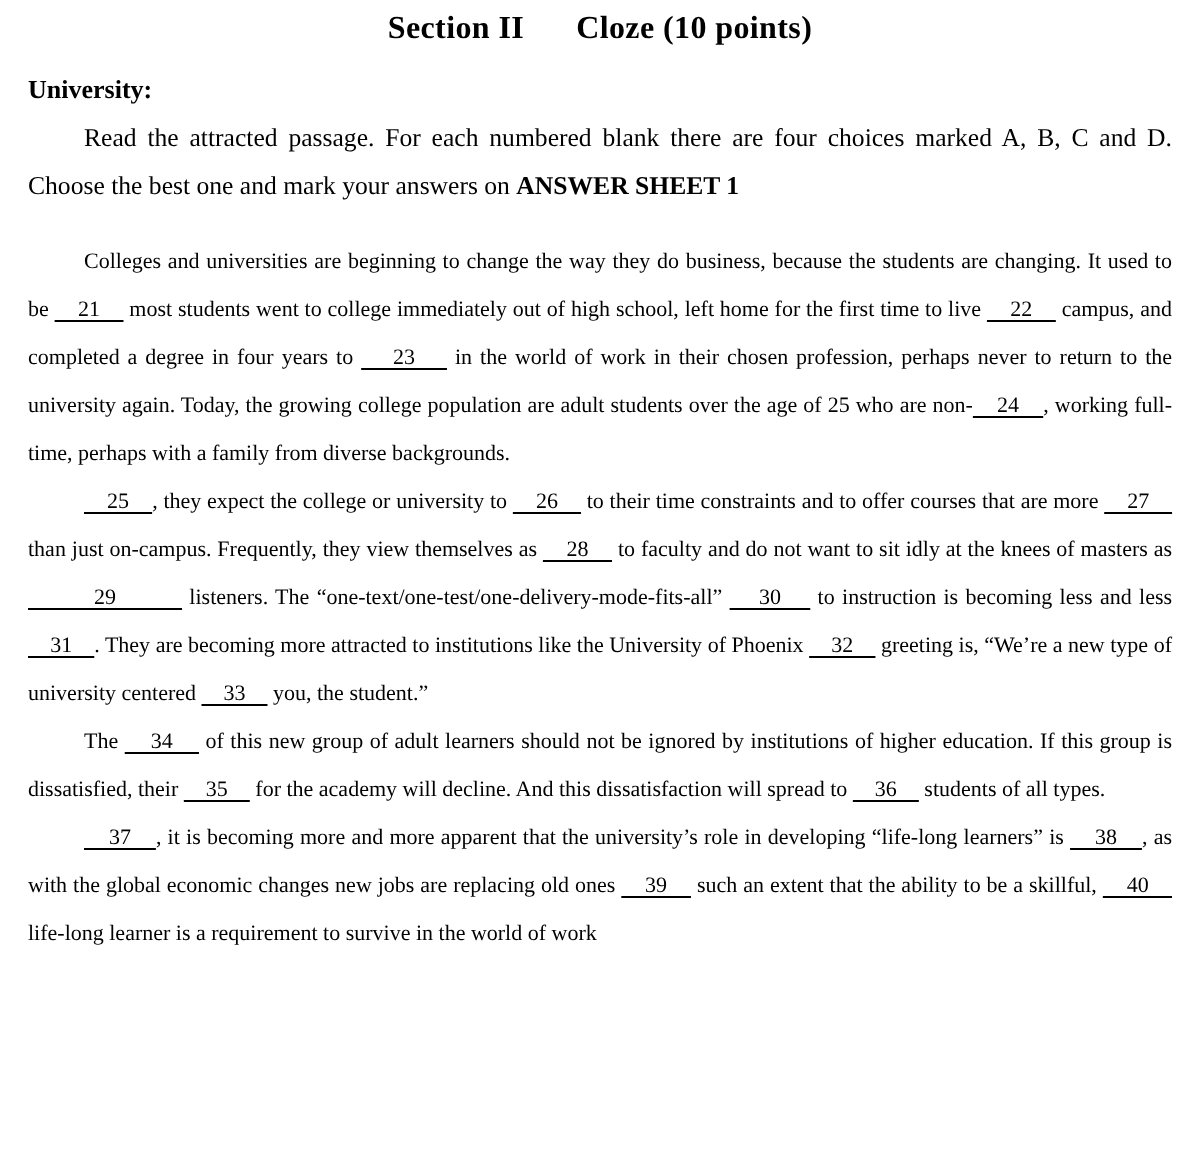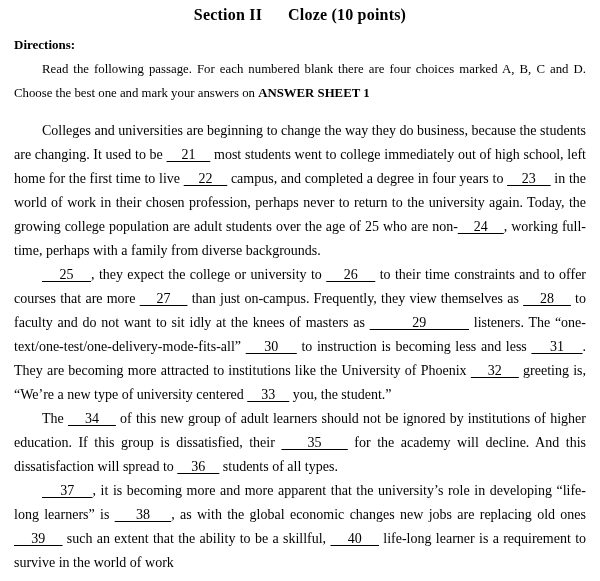--- a/index.html
+++ b/index.html
@@ -31,41 +31,41 @@
     margin: 0;
     font-size: 12.8px;
     line-height: 24px;
     text-align: justify;
     text-indent: 28px;
   }
   .answer-sheet { font-weight: bold; }
   .passage { margin-top: 14px; }
   .para {
     margin: 0;
-    font-size: 14px;
+    font-size: 11px;
     line-height: 24px;
     text-align: justify;
     text-indent: 28px;
   }
   .blank {
     text-decoration: underline;
     text-underline-offset: 2px;
     white-space: pre;
   }
 </style>
 </head>
 <body>
 
 <div class="page">
 
   <h1 class="title"><span>Section II</span><span class="title-gap"></span><span>Cloze (10 points)</span></h1>
 
-  <div class="directions-label">Directions:</div>
+  <div class="directions-label">University:</div>
 
-  <p class="directions"><span>Read the following passage. For each numbered blank there are four choices marked A, B, C and D. Choose the best one and mark your answers on </span><span class="answer-sheet">ANSWER SHEET 1</span></p>
+  <p class="directions"><span>Read the attracted passage. For each numbered blank there are four choices marked A, B, C and D. Choose the best one and mark your answers on </span><span class="answer-sheet">ANSWER SHEET 1</span></p>
 
   <div class="passage">
       <p class="para"><span>Colleges and universities are beginning to change the way they do business, because the students are changing. It used to be </span><span class="blank">&nbsp;&nbsp;&nbsp;&nbsp;21&nbsp;&nbsp;&nbsp;&nbsp;</span><span> most students went to college immediately out of high school, left home for the first time to live </span><span class="blank">&nbsp;&nbsp;&nbsp;&nbsp;22&nbsp;&nbsp;&nbsp;&nbsp;</span><span> campus, and completed a degree in four years to </span><span class="blank">&nbsp;&nbsp;&nbsp;&nbsp;23&nbsp;&nbsp;&nbsp;&nbsp;</span><span> in the world of work in their chosen profession, perhaps never to return to the university again. Today, the growing college population are adult students over the age of 25 who are non-</span><span class="blank">&nbsp;&nbsp;&nbsp;&nbsp;24&nbsp;&nbsp;&nbsp;&nbsp;</span><span>, working full-time, perhaps with a family from diverse backgrounds.</span></p>
       <p class="para"><span class="blank">&nbsp;&nbsp;&nbsp;&nbsp;25&nbsp;&nbsp;&nbsp;&nbsp;</span><span>, they expect the college or university to </span><span class="blank">&nbsp;&nbsp;&nbsp;&nbsp;26&nbsp;&nbsp;&nbsp;&nbsp;</span><span> to their time constraints and to offer courses that are more </span><span class="blank">&nbsp;&nbsp;&nbsp;&nbsp;27&nbsp;&nbsp;&nbsp;&nbsp;</span><span> than just on-campus. Frequently, they view themselves as </span><span class="blank">&nbsp;&nbsp;&nbsp;&nbsp;28&nbsp;&nbsp;&nbsp;&nbsp;</span><span> to faculty and do not want to sit idly at the knees of masters as </span><span class="blank">&nbsp;&nbsp;&nbsp;&nbsp;&nbsp;&nbsp;&nbsp;&nbsp;&nbsp;29&nbsp;&nbsp;&nbsp;&nbsp;&nbsp;&nbsp;&nbsp;&nbsp;&nbsp;</span><span> listeners. The “one-text/one-test/one-delivery-mode-fits-all” </span><span class="blank">&nbsp;&nbsp;&nbsp;&nbsp;30&nbsp;&nbsp;&nbsp;&nbsp;</span><span> to instruction is becoming less and less </span><span class="blank">&nbsp;&nbsp;&nbsp;&nbsp;31&nbsp;&nbsp;&nbsp;&nbsp;</span><span>. They are becoming more attracted to institutions like the University of Phoenix </span><span class="blank">&nbsp;&nbsp;&nbsp;&nbsp;32&nbsp;&nbsp;&nbsp;&nbsp;</span><span> greeting is, “We’re a new type of university centered </span><span class="blank">&nbsp;&nbsp;&nbsp;&nbsp;33&nbsp;&nbsp;&nbsp;&nbsp;</span><span> you, the student.”</span></p>
       <p class="para"><span>The </span><span class="blank">&nbsp;&nbsp;&nbsp;&nbsp;34&nbsp;&nbsp;&nbsp;&nbsp;</span><span> of this new group of adult learners should not be ignored by institutions of higher education. If this group is dissatisfied, their </span><span class="blank">&nbsp;&nbsp;&nbsp;&nbsp;35&nbsp;&nbsp;&nbsp;&nbsp;</span><span> for the academy will decline. And this dissatisfaction will spread to </span><span class="blank">&nbsp;&nbsp;&nbsp;&nbsp;36&nbsp;&nbsp;&nbsp;&nbsp;</span><span> students of all types.</span></p>
       <p class="para"><span class="blank">&nbsp;&nbsp;&nbsp;&nbsp;37&nbsp;&nbsp;&nbsp;&nbsp;</span><span>, it is becoming more and more apparent that the university’s role in developing “life-long learners” is </span><span class="blank">&nbsp;&nbsp;&nbsp;&nbsp;38&nbsp;&nbsp;&nbsp;&nbsp;</span><span>, as with the global economic changes new jobs are replacing old ones </span><span class="blank">&nbsp;&nbsp;&nbsp;&nbsp;39&nbsp;&nbsp;&nbsp;&nbsp;</span><span> such an extent that the ability to be a skillful, </span><span class="blank">&nbsp;&nbsp;&nbsp;&nbsp;40&nbsp;&nbsp;&nbsp;&nbsp;</span><span> life-long learner is a requirement to survive in the world of work</span></p>
     </div>
 
 </div>
 

